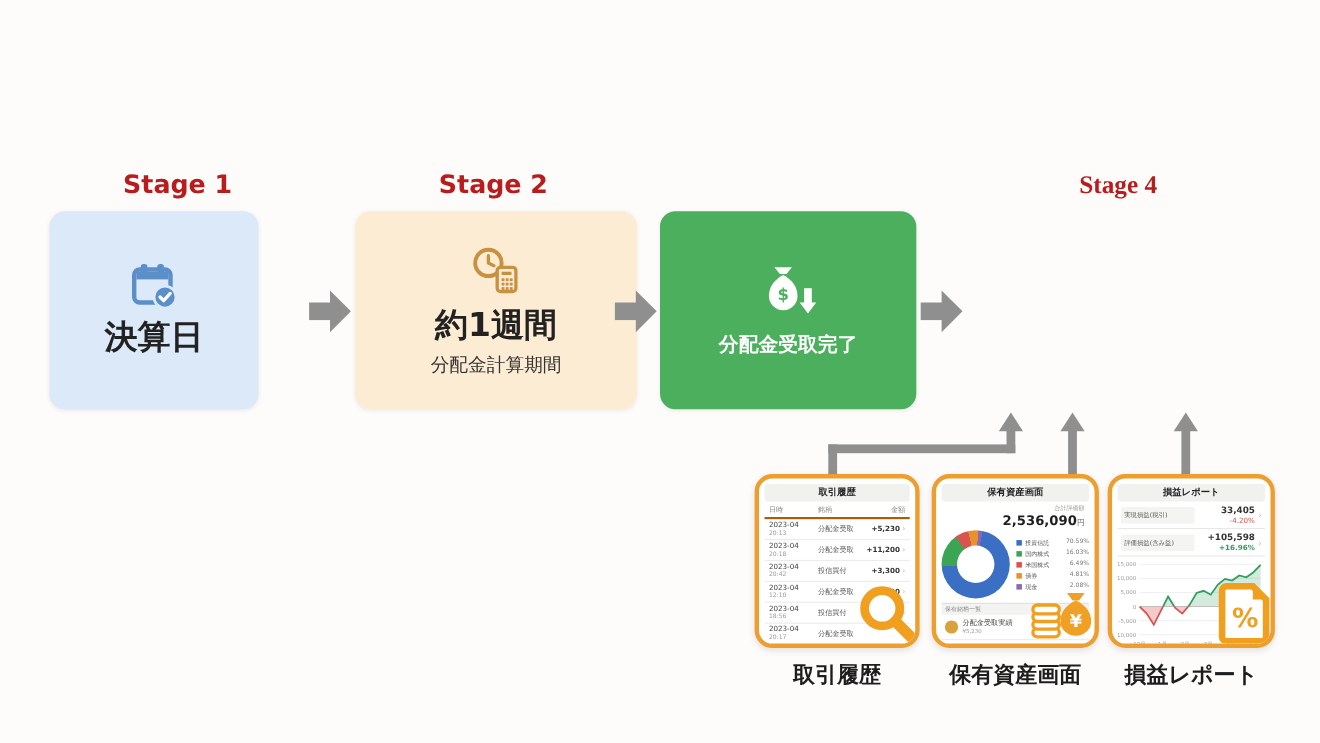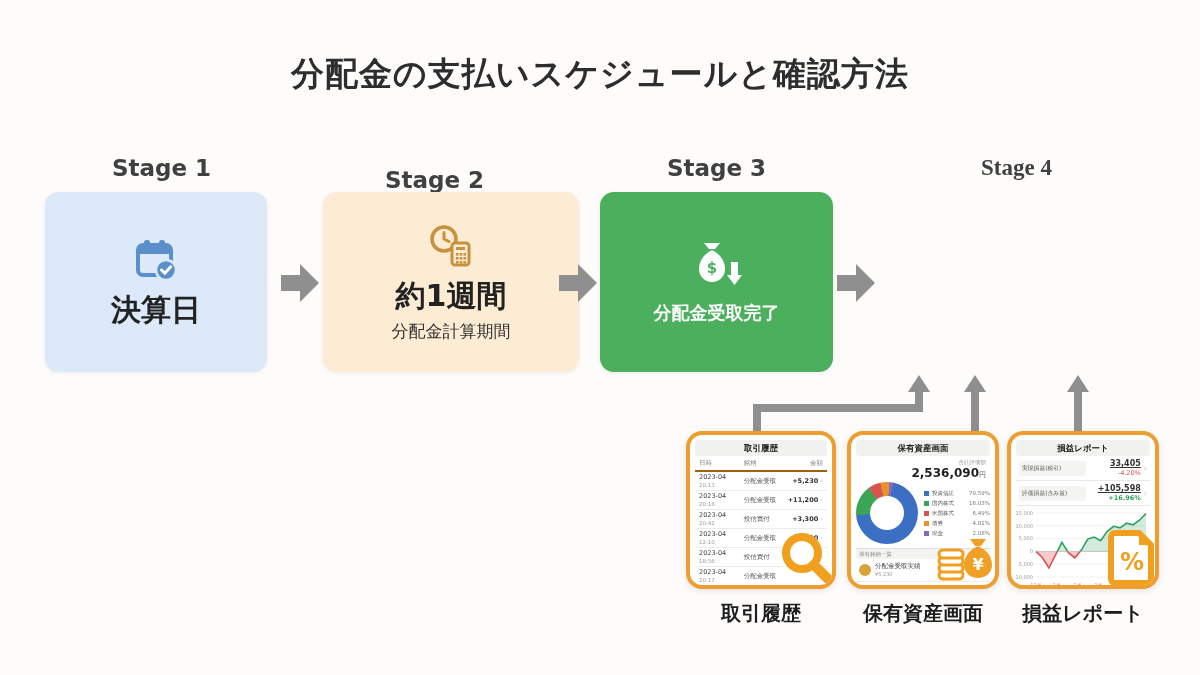--- a/index.html
+++ b/index.html
@@ -4,29 +4,29 @@
 <style>
   * { margin:0; padding:0; box-sizing:border-box; }
   html,body { width:1200px; height:675px; overflow:hidden; }
   body { font-family:"DejaVu Sans","Liberation Sans",sans-serif; background:#fdfcfa; }
   .canvas { position:relative; width:1200px; height:675px; background:#fdfcfa; }
 
   .main-title { position:absolute; top:52px; left:0; width:1200px; text-align:center;
     font-size:33px; font-weight:700; color:#2d2d2d; letter-spacing:1px; }
 
   .stage-label { position:absolute; top:155px; text-align:center; font-size:23px;
-    font-weight:700; color:#404040; }
+    font-weight:700; color:#b91c1c; }
 
   .stage-box { position:absolute; top:192px; height:180px; border-radius:14px;
     display:flex; flex-direction:column; align-items:center; justify-content:center;
     box-shadow:0 1px 4px rgba(0,0,0,.07); }
   .stage-box .icn { height:52px; display:flex; align-items:center; justify-content:center; margin-bottom:4px; }
   .stage-title { font-size:30px; font-weight:700; color:#222; line-height:1.25; }
   .stage-sub { font-size:17px; color:#333; margin-top:6px; }
-  .box-s1 { left:45px; width:222px; background:#dbe9f8; }
+  .box-s1 { left:45px; width:190px; background:#dbe9f8;font-family:Liberation Mono, monospace; }
   .box-s2 { left:323px; width:256px; background:#fcecd3; }
   .box-s3 { left:600px; width:233px; background:#4caf5e; }
   .box-s3 .stage-title { color:#fff; font-size:32px; }
   .box-s3 .stage-sub { color:#fff; font-size:18px;font-weight:bold; }
   .box-s4 { left:880px; width:273px; background:#e8eced; }
 
   .flow-arrow { position:absolute; top:264px; width:40px; height:38px; }
   .flow-arrow .fa-bar { position:absolute; left:0; top:11px; width:20px; height:16px; background:#8f8f8f; }
   .flow-arrow .fa-head { position:absolute; left:19px; top:0; width:0; height:0;
     border-top:19px solid transparent; border-bottom:19px solid transparent; border-left:19px solid #8f8f8f; }
@@ -72,42 +72,40 @@
   .sec-band { margin-top:4px; background:#f3f3f1; border-top:1px solid #e0e0e0; height:11px;
     line-height:11px; font-size:5.5px; color:#8a8a8a; padding:0 3px; }
   .hold-item { display:flex; align-items:center; padding:4px 3px; border-bottom:1px solid #ececec; }
   .hi-dot { width:12px; height:12px; border-radius:50%; margin-right:4px; flex:0 0 12px; }
   .hi-name { font-size:6.5px; color:#444; line-height:1.2; }
   .hi-sub { font-size:5px; color:#9a9a9a; }
 
   .pl-row { display:flex; align-items:center; border-bottom:1px solid #e8e8e8; padding:3px 3px; }
   .pl-label { background:#f4f4f2; font-size:5.8px; color:#555; padding:3px 3px; border-radius:2px; flex:0 0 52%; }
   .pl-val { margin-left:auto; text-align:right; line-height:1.25; }
-  .pl-num { font-size:8px; font-weight:700; color:#333;text-decoration:underline; }
+  .pl-num { font-size:8px; font-weight:700; color:#333; }
   .pl-pct-down { font-size:6.5px; color:#d9534f; font-weight:400; }
   .pl-pct-up { font-size:6.5px; color:#2f9e5f; font-weight:700; }
   .pl-chev { color:#bdbdbd; font-size:8px; margin-left:3px; }
 
   .pl-chart { margin-top:3px; }
 
   .corner-icn { position:absolute; }
 
   .card-caption { position:absolute; top:600px; text-align:center; font-size:20px;
     font-weight:700; color:#1d1d1d; }
 </style>
 </head>
 <body>
 
 <div class="canvas">
 
-  <div class="main-title">分配金の支払いスケジュールと確認方法</div>
 
   <div class="stage-label" style="left:45px;width:233px;">Stage 1</div>
-  <div class="stage-label" style="left:318px;width:233px;margin-top:12px;">Stage 2</div>
-  <div class="stage-label" style="left:600px;width:233px;">Stage 3</div>
+  <div class="stage-label" style="left:332px;width:233px;">Stage 2</div>
   <div class="stage-label" style="left:880px;width:273px;font-family:Liberation Serif, serif;">Stage 4</div>
 
   <div class="stage-box box-s1">
     <div class="icn">
       <svg width="48" height="48" viewBox="0 0 48 48">
         <rect x="12" y="3" width="6" height="10" rx="2.5" fill="#5b8fc9"></rect>
         <rect x="27" y="3" width="6" height="10" rx="2.5" fill="#5b8fc9"></rect>
         <rect x="6" y="8" width="33" height="30" rx="5" fill="none" stroke="#5b8fc9" stroke-width="4"></rect>
         <rect x="8" y="10" width="29" height="7" fill="#5b8fc9"></rect>
         <circle cx="34" cy="33" r="10" fill="#5b8fc9" stroke="#dbe9f8" stroke-width="2.5"></circle>

